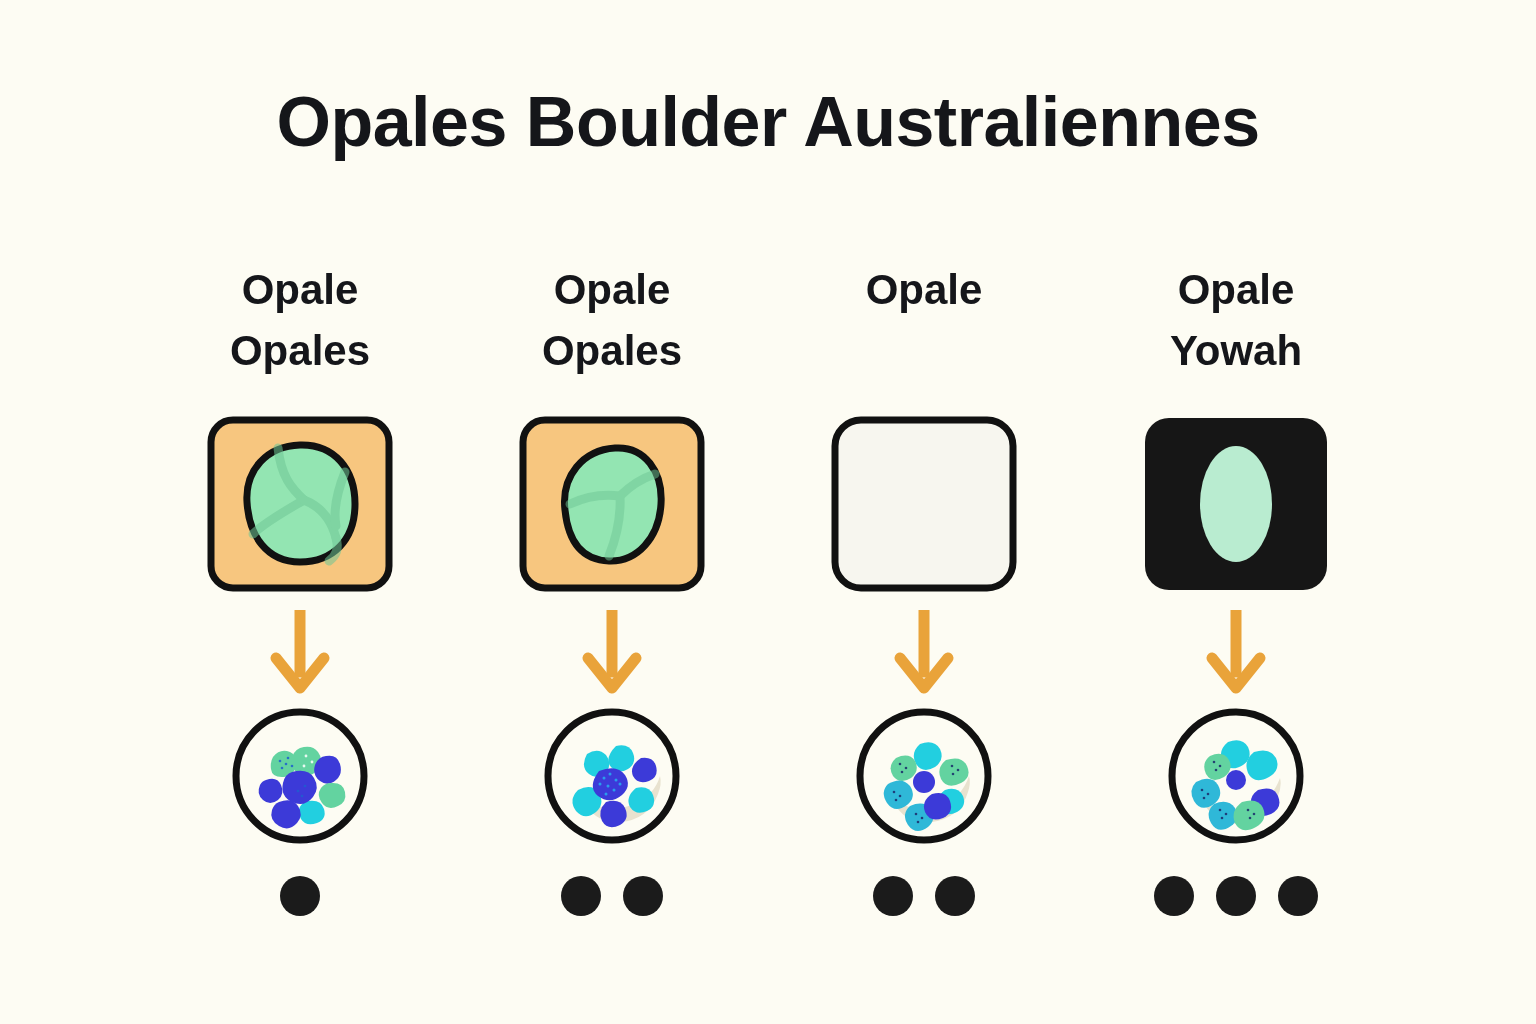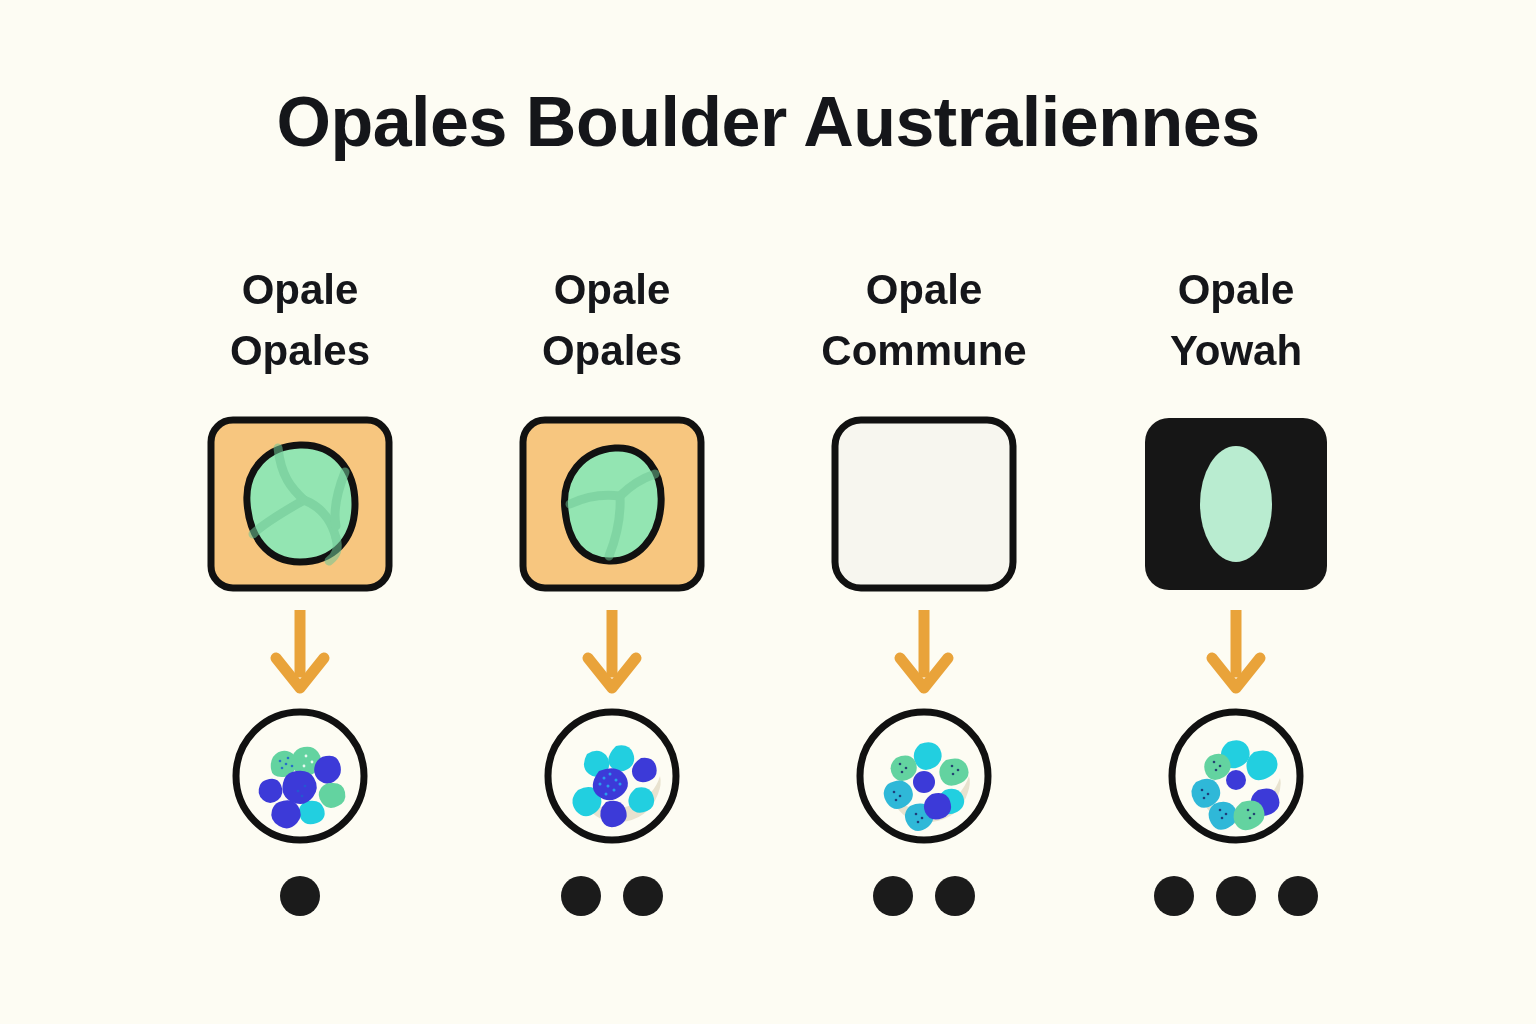--- a/index.html
+++ b/index.html
@@ -215,21 +215,20 @@
       </div>
       <div class="dots">
         <span class="dot"></span>
         <span class="dot"></span>
       </div>
     </div>
 
     <div class="column">
       <div class="col-label">
         <span class="lbl-line">Opale</span>
-        <span class="lbl-line">Commune</span>
       </div>
       <div class="specimen">
         <svg width="190" height="180" viewBox="0 0 190 180" xmlns="http://www.w3.org/2000/svg">
           <rect x="6" y="6" width="178" height="168" rx="26" ry="26" fill="#f7f6ef" stroke="#111111" stroke-width="7"></rect>
         </svg>
       </div>
       <div class="arrow">
         <svg width="60" height="86" viewBox="0 0 60 86" xmlns="http://www.w3.org/2000/svg">
           <path d="M 30 0 L 30 62" stroke="#e9a33a" stroke-width="11" stroke-linecap="round" fill="none"></path>
           <path d="M 6 48 L 30 78 L 54 48" stroke="#e9a33a" stroke-width="11" stroke-linecap="round" stroke-linejoin="round" fill="none"></path>

